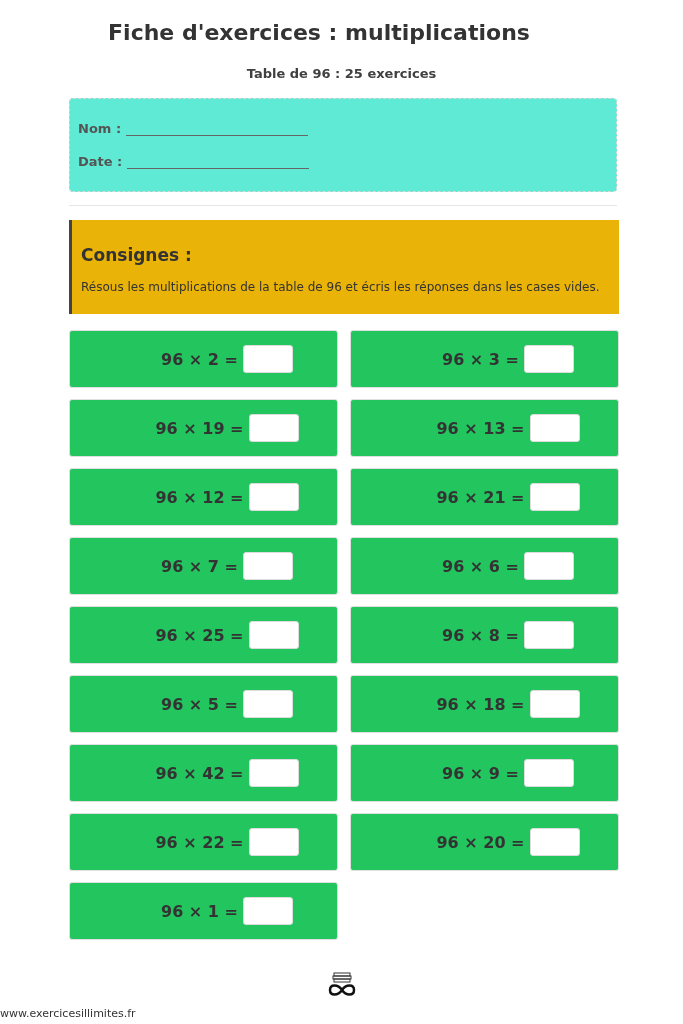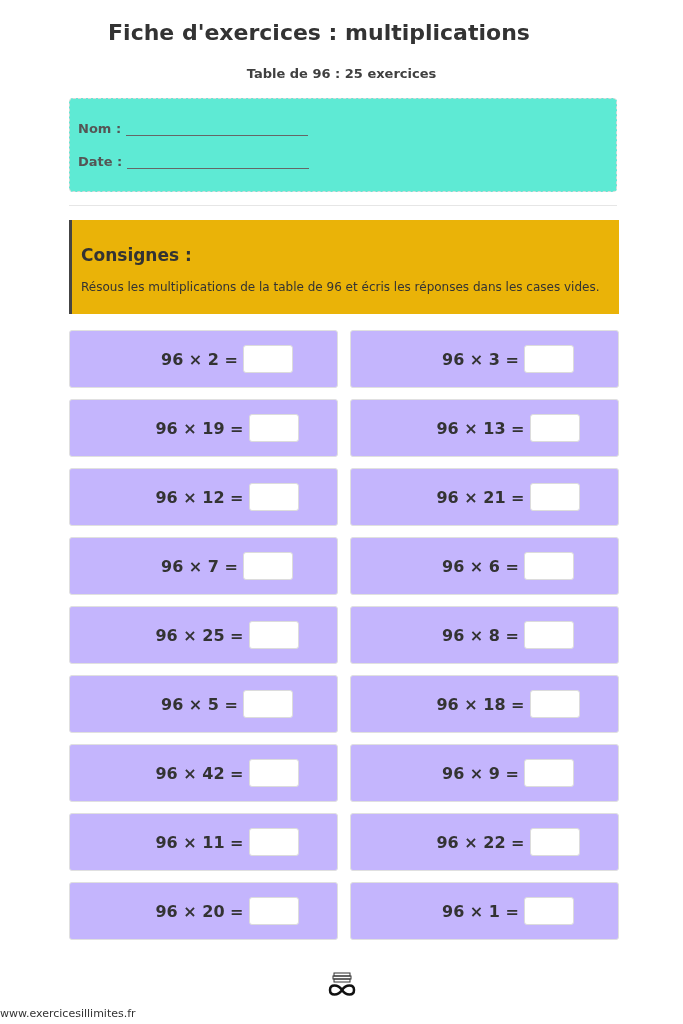--- a/index.html
+++ b/index.html
@@ -9,21 +9,21 @@
   .info-box { position: absolute; top: 98px; left: 69px; width: 548px; height: 94px; background: #5eead4; border: 1px dashed #d8d8d8; border-radius: 4px; box-sizing: border-box; }
   .info-row { position: absolute; left: 8px; font-size: 13px; font-weight: bold; color: #555; display: flex; align-items: flex-end; }
   .info-row .line { display: inline-block; width: 182px; border-bottom: 1px solid #666; margin-left: 5px; height: 12px; }
   .row-nom { top: 22px; }
   .row-date { top: 55px; }
   .divider { position: absolute; top: 205px; left: 69px; width: 548px; height: 1px; background: #e6e6e6; }
   .consignes { position: absolute; top: 220px; left: 69px; width: 550px; height: 94px; background: #eab308; border-left: 3px solid #444; box-sizing: border-box; padding: 0 0 0 9px; }
   .consignes h2 { margin: 0; position: absolute; top: 25px; left: 9px; font-size: 17px; font-weight: bold; color: #333; }
   .consignes p { margin: 0; position: absolute; top: 60px; left: 9px; font-size: 12px; color: #333; }
   .grid { position: absolute; top: 330px; left: 69px; width: 550px; display: grid; grid-template-columns: 269px 269px; column-gap: 12px; row-gap: 11px; }
-  .cell { height: 58px; border: 1px solid #e0e0e0; border-radius: 3px; box-sizing: border-box; display: flex; align-items: center; justify-content: center; background: #c4b5fd; padding-left: 47px; }
+  .cell { height: 58px; border: 1px solid #e0e0e0; border-radius: 3px; box-sizing: border-box; display: flex; align-items: center; justify-content: center; background: #22c55e; padding-left: 47px; }
   .expr { font-size: 16px; font-weight: bold; color: #333; margin-right: 5px; }
   .answer { width: 50px; height: 28px; border: 1px solid #dcdcdc; border-radius: 3px; box-sizing: border-box; background: #fff; }
   .footer-logo { position: absolute; top: 972px; left: 326px; width: 32px; height: 26px; }
   .footer-url { position: absolute; top: 1007px; left: 0; width: 683px; text-align: left; font-size: 11px; color: #333; }
 </style>
 </head>
 <body>
 
 <div class="title">Fiche d'exercices : multiplications</div>
 <div class="subtitle">Table de 96 : 25 exercices</div>
@@ -97,24 +97,20 @@
     </div>
   <div class="cell">
       <span class="expr">96 × 42 =</span>
       <div class="answer"></div>
     </div>
   <div class="cell">
       <span class="expr">96 × 9 =</span>
       <div class="answer"></div>
     </div>
   <div class="cell">
-      <span class="expr">96 × 11 =</span>
-      <div class="answer"></div>
-    </div>
-  <div class="cell">
       <span class="expr">96 × 22 =</span>
       <div class="answer"></div>
     </div>
   <div class="cell">
       <span class="expr">96 × 20 =</span>
       <div class="answer"></div>
     </div>
   <div class="cell">
       <span class="expr">96 × 1 =</span>
       <div class="answer"></div>

